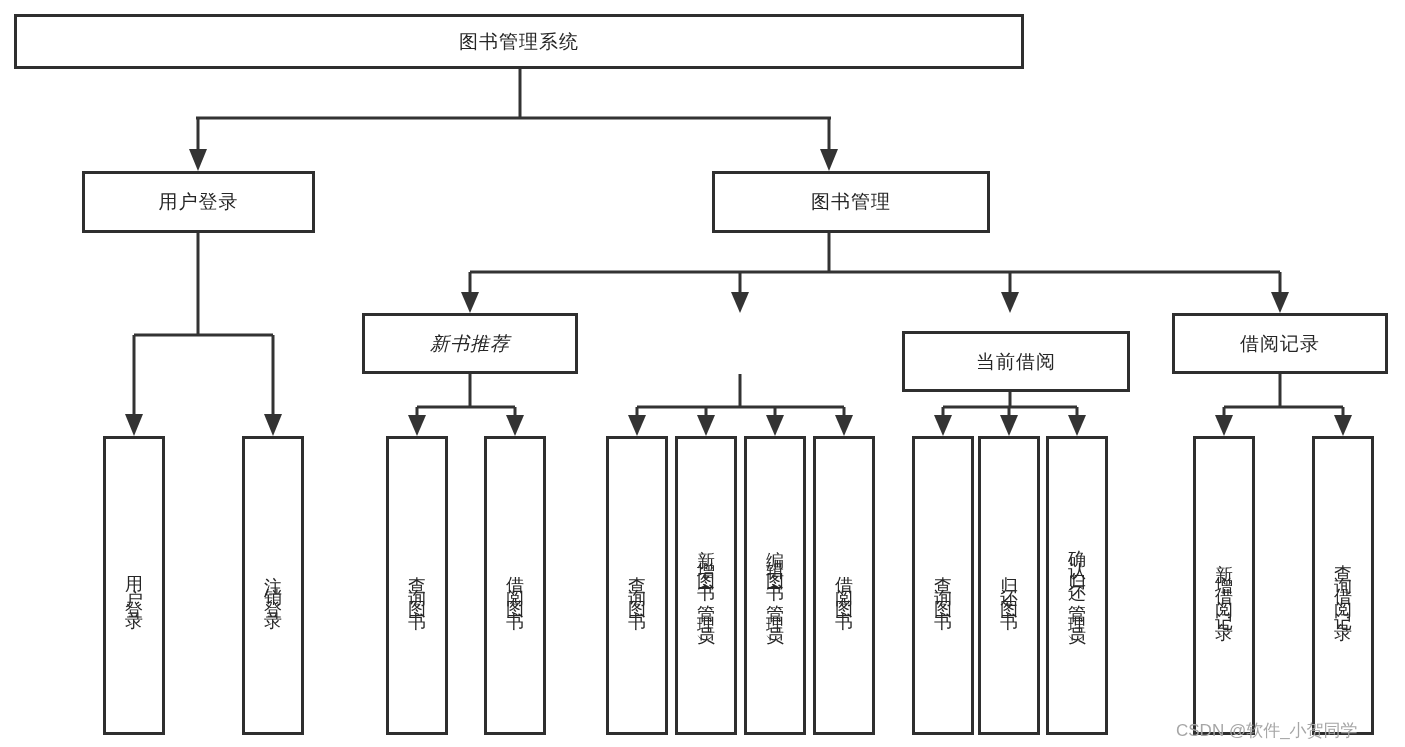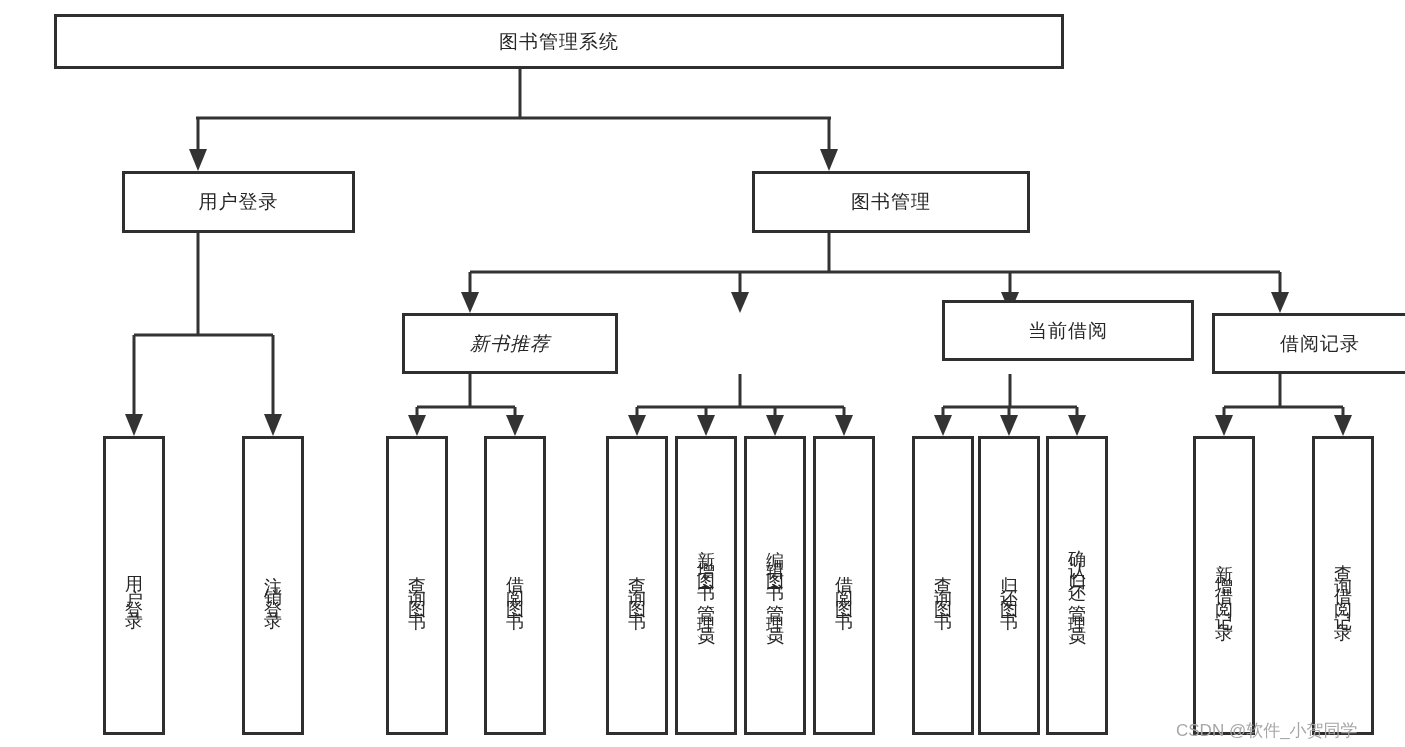--- a/index.html
+++ b/index.html
@@ -20,21 +20,20 @@
   }
   .connectors{position:absolute;left:0;top:0;z-index:1;}
   .cl{stroke:var(--line);stroke-width:3;fill:none;}
   .ah{fill:var(--line);stroke:none;}
   .hbox{
     position:absolute;
     border:3px solid var(--box-border);
     background:var(--bg);
     display:flex;align-items:center;justify-content:center;
     z-index:2;
-    margin-left:40px;
   }
   .hbox span{
     font-size:19px;color:var(--text);
     letter-spacing:1px;white-space:nowrap;
   }
   .vbox{
     position:absolute;
     top:436px;width:62px;height:299px;
     border:3px solid var(--box-border);
     background:var(--bg);
@@ -144,21 +143,21 @@
   <div class="hbox" style="left:82px;top:171px;width:233px;height:62px;">
     <span>用户登录</span>
   </div>
   <div class="hbox" style="left:712px;top:171px;width:278px;height:62px;">
     <span>图书管理</span>
   </div>
 
   <div class="hbox" style="left:362px;top:313px;width:216px;height:61px;font-style:italic;">
     <span>新书推荐</span>
   </div>
-  <div class="hbox" style="left:902px;top:300px;width:252px;height:61px;">
+  <div class="hbox" style="left:902px;top:331px;width:228px;height:61px;">
     <span>当前借阅</span>
   </div>
   <div class="hbox" style="left:1172px;top:313px;width:216px;height:61px;">
     <span>借阅记录</span>
   </div>
 
   <div class="vbox" style="left:103px;">
     <span>用户登录</span>
   </div>
   <div class="vbox" style="left:242px;">

